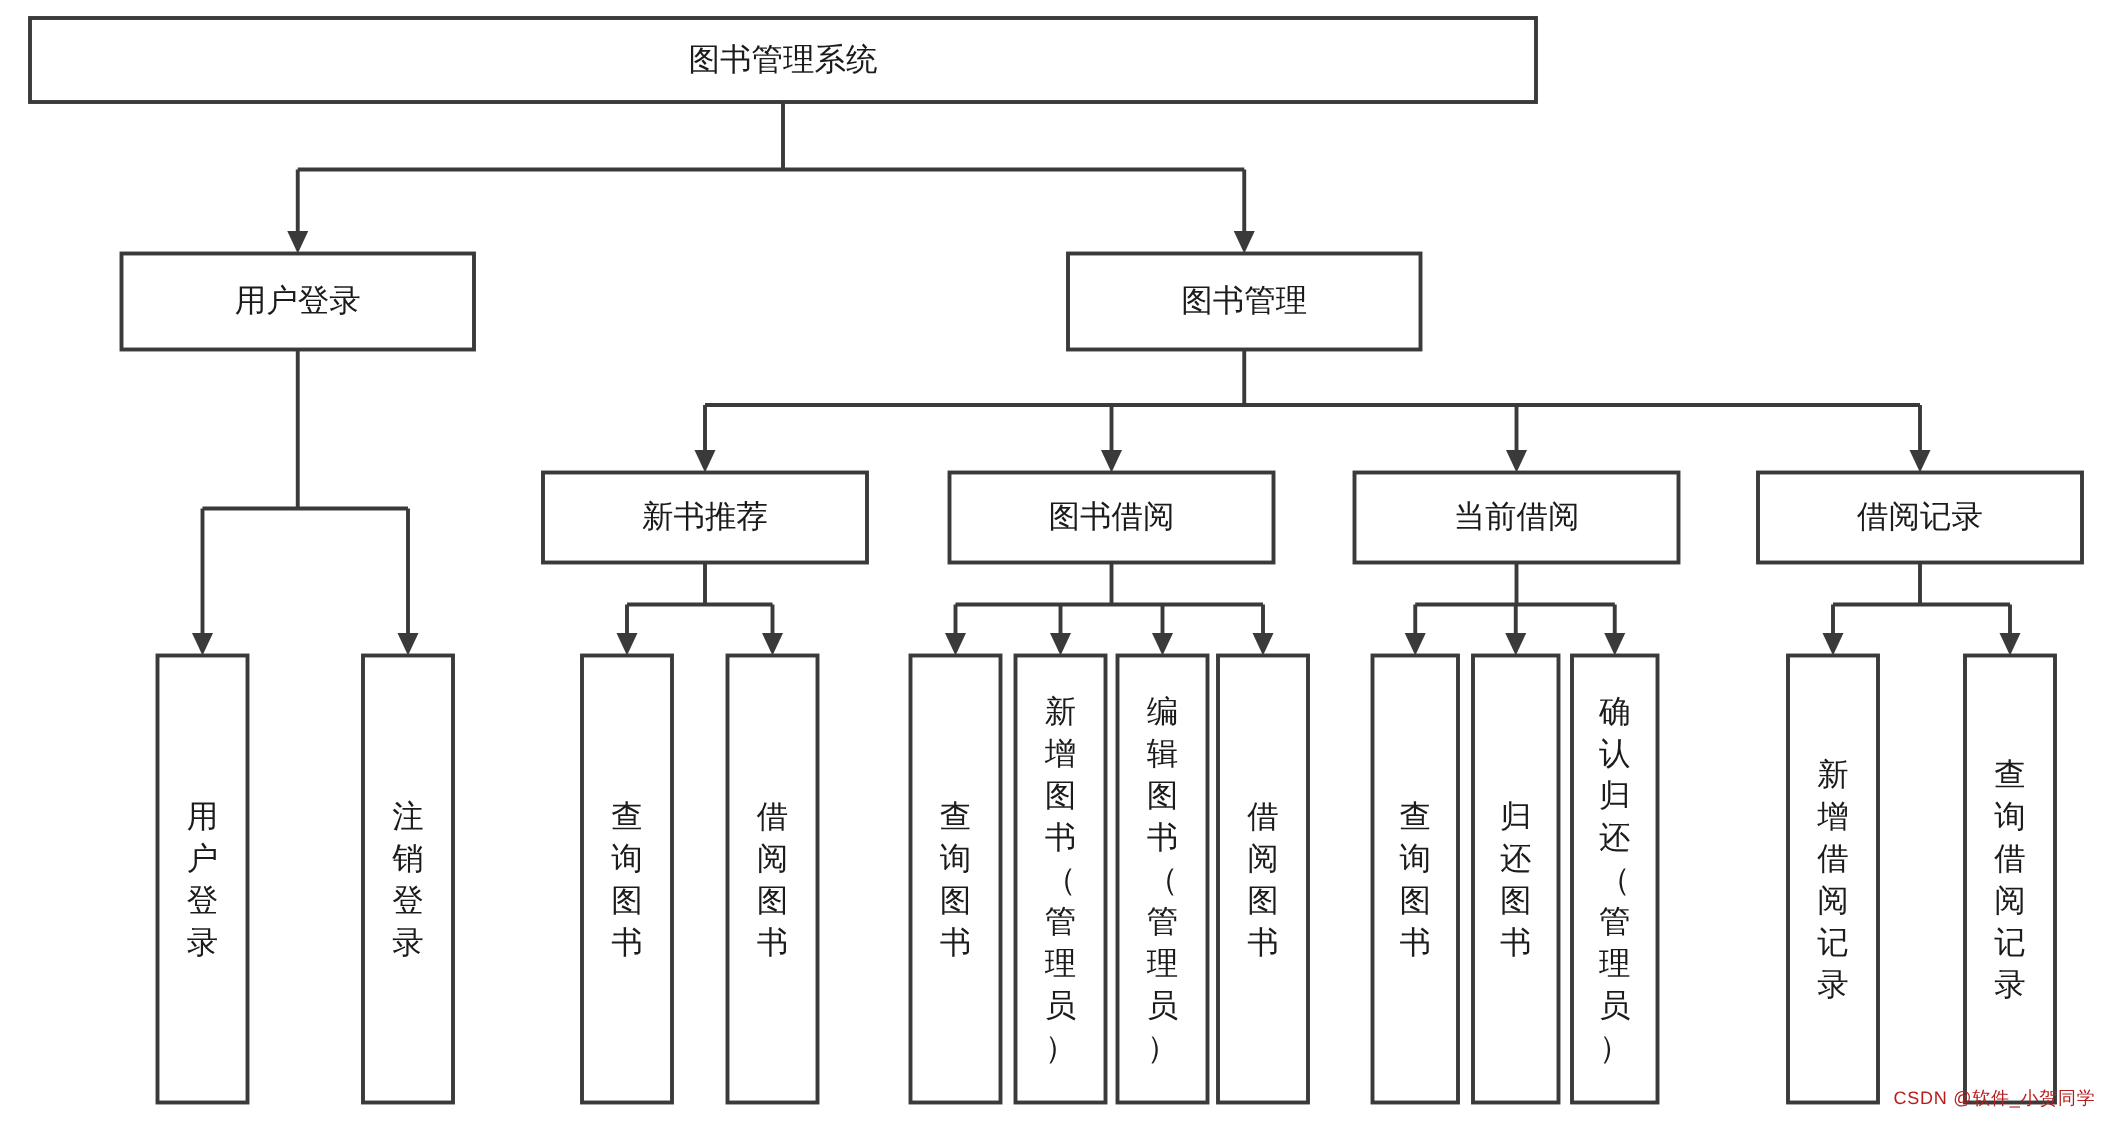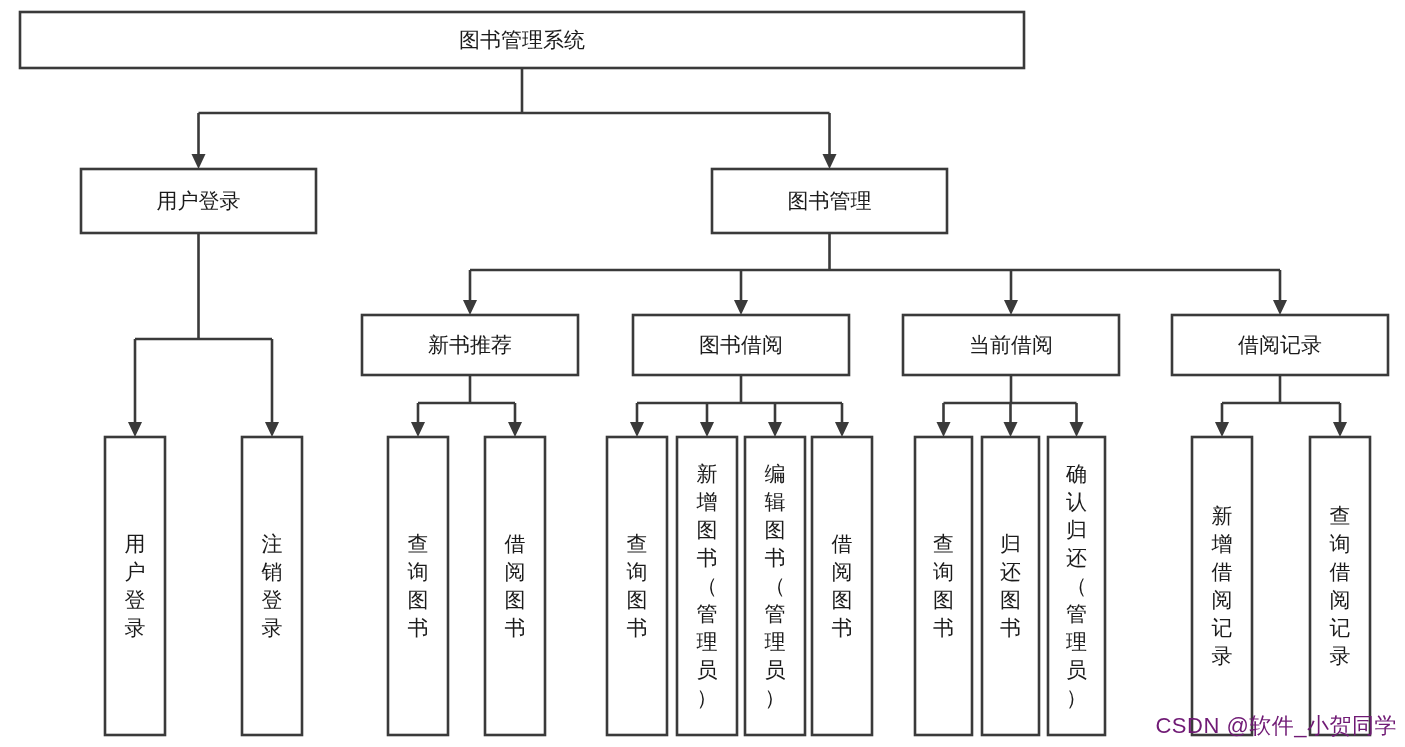--- a/index.html
+++ b/index.html
@@ -52,22 +52,22 @@
     font-family: "Liberation Sans", "DejaVu Sans", sans-serif;
     font-size: 21px;
     fill: #1b1b1b;
     text-anchor: middle;
   }
   .watermark {
     position: absolute;
     right: 8px;
     bottom: 6px;
     font-family: "Liberation Sans", "DejaVu Sans", sans-serif;
-    font-size: 22px;
-    color: #701a75;
+    font-size: 12px;
+    color: #b91c1c;
     letter-spacing: 0.5px;
     white-space: nowrap;
     pointer-events: none;
   }
 </style>
 </head>
 <body>
 
 <div id="diagram-root">
 

